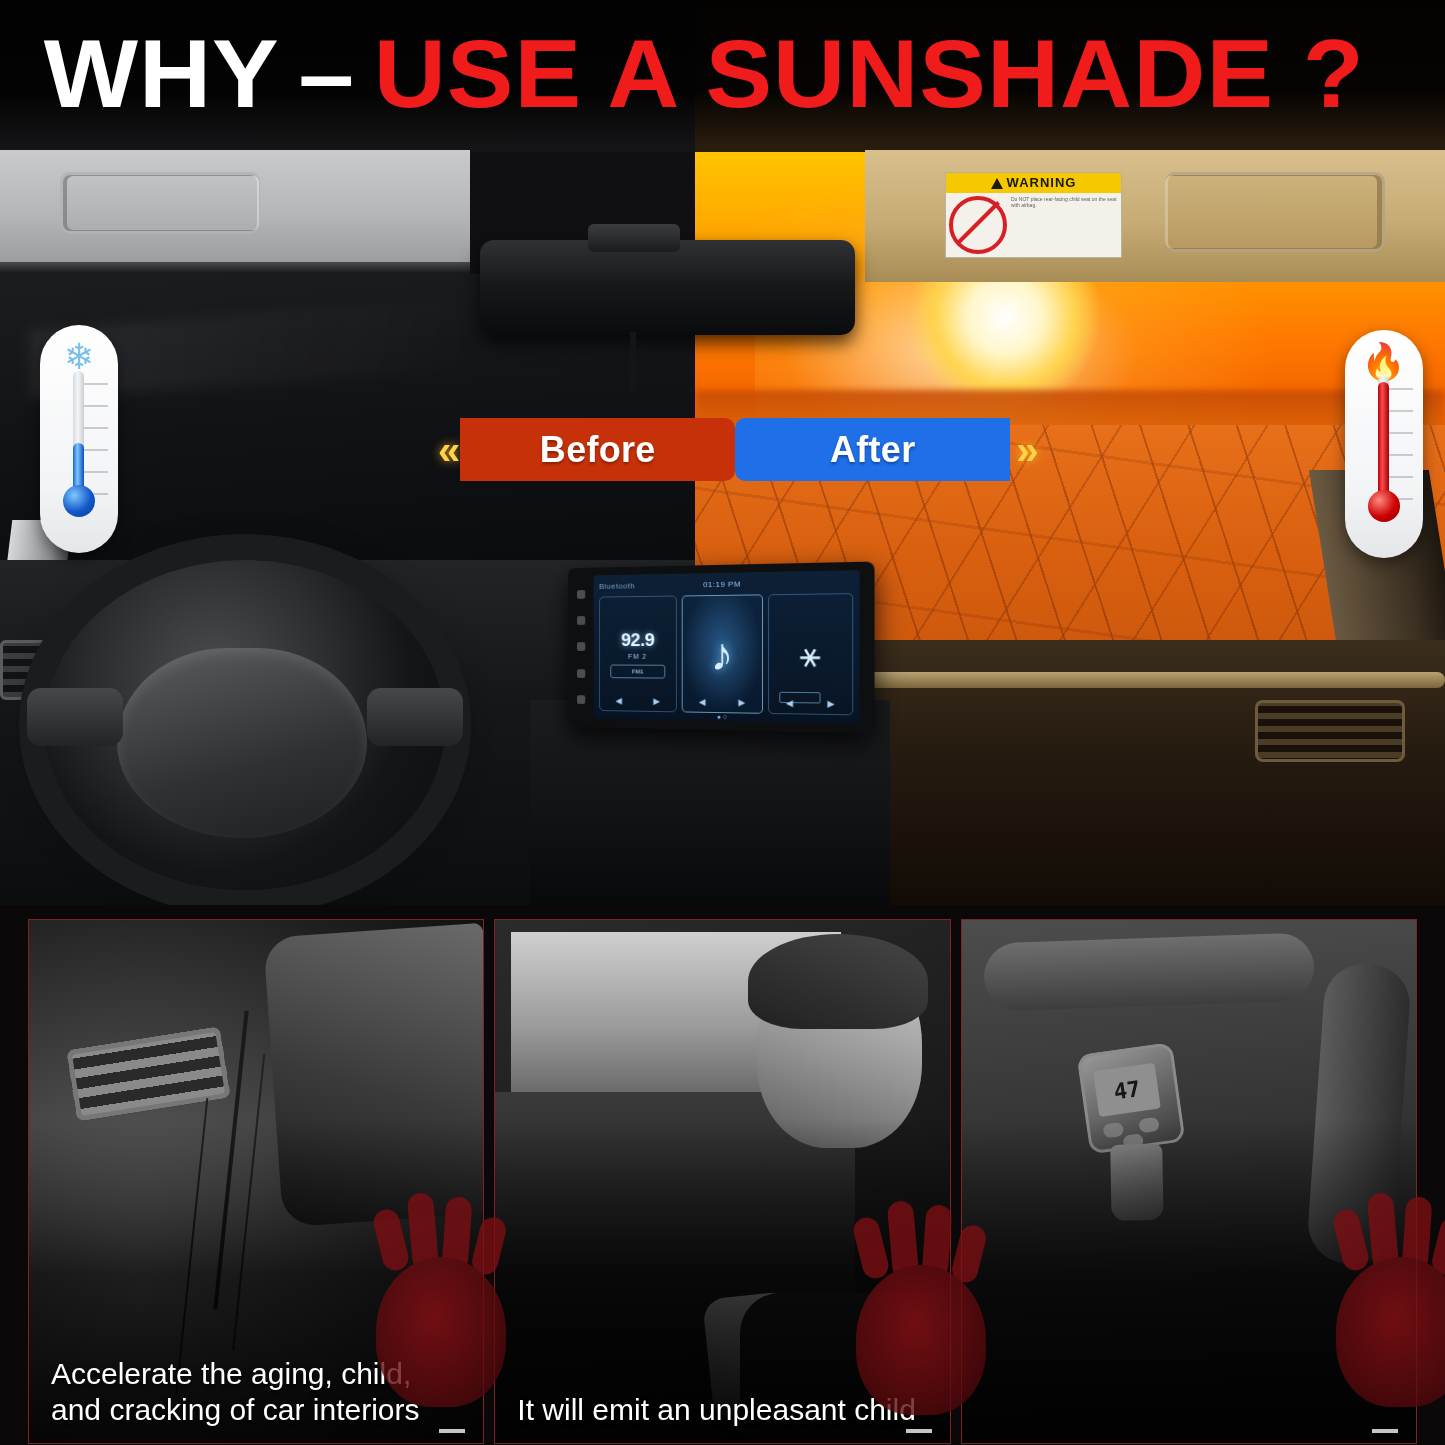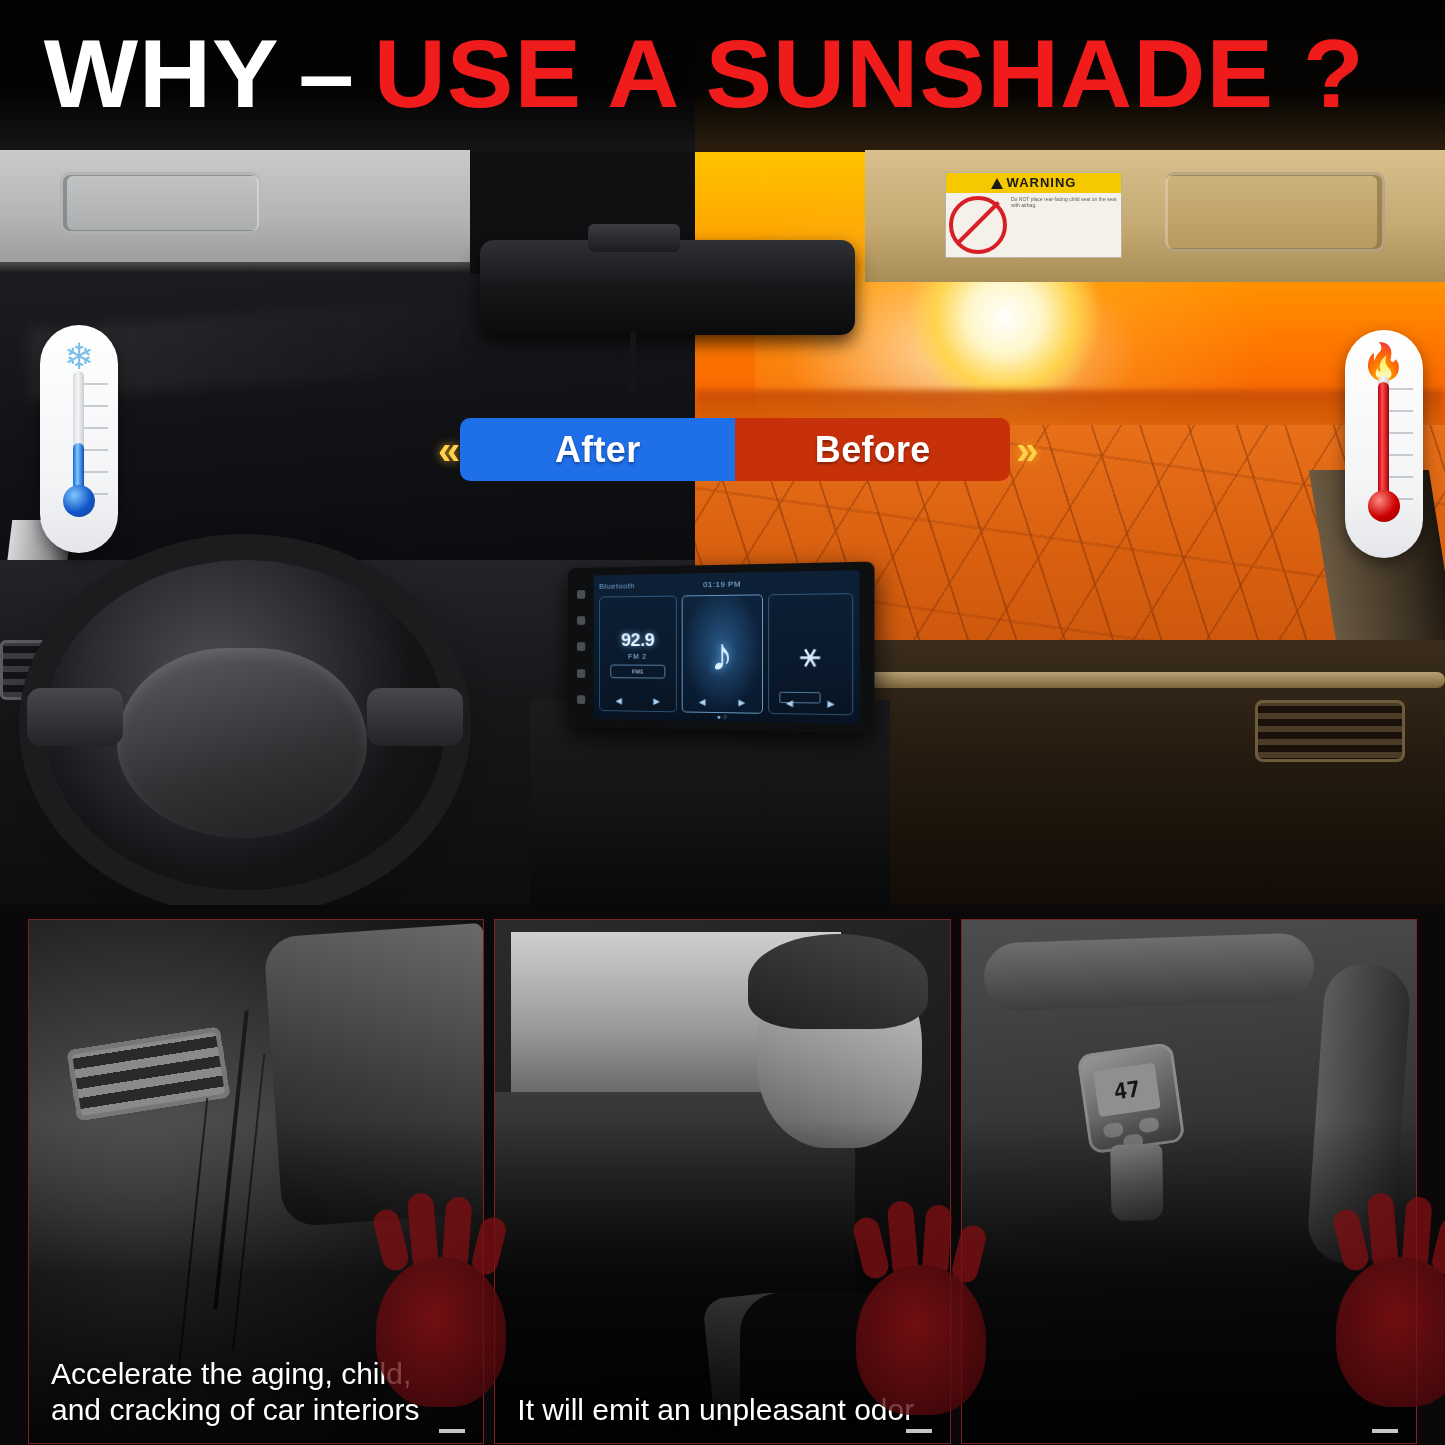--- a/index.html
+++ b/index.html
@@ -333,22 +333,22 @@
     <div class="thermo hot">
       <div class="glyph">🔥</div>
       <div class="ticks"></div>
       <div class="tube"></div>
       <div class="fill"></div>
       <div class="bulb"></div>
     </div>
 
     <div class="ab">
       <span class="chev">«</span>
+      <div class="ab-btn ab-before">Before</div>
       <div class="ab-btn ab-after">After</div>
-      <div class="ab-btn ab-before">Before</div>
       <span class="chev">»</span>
     </div>
 
     <div class="titlewrap">
       <div class="title">
         <span class="t-why">WHY</span>
         <span class="t-dash">–</span>
         <span class="t-red">USE A SUNSHADE ?</span>
       </div>
     </div>
@@ -372,21 +372,21 @@
       <div class="card">
         <div class="photo p2">
           <div class="win"></div>
           <div class="doorpanel"></div>
           <div class="head"></div>
           <div class="hair"></div>
           <div class="hand"></div>
           <div class="torso"></div>
         </div>
         <div class="shade"></div>
-        <div class="caption">It will emit an unpleasant odor</div>
+        <div class="caption">It will emit an unpleasant child</div>
         <div class="cap-dash"></div>
       </div>
 
       <div class="card">
         <div class="photo p3">
           <div class="bolster"></div>
           <div class="sidebolster"></div>
           <div class="gun">
             <div class="gbody"></div>
             <div class="gscr">47</div>

